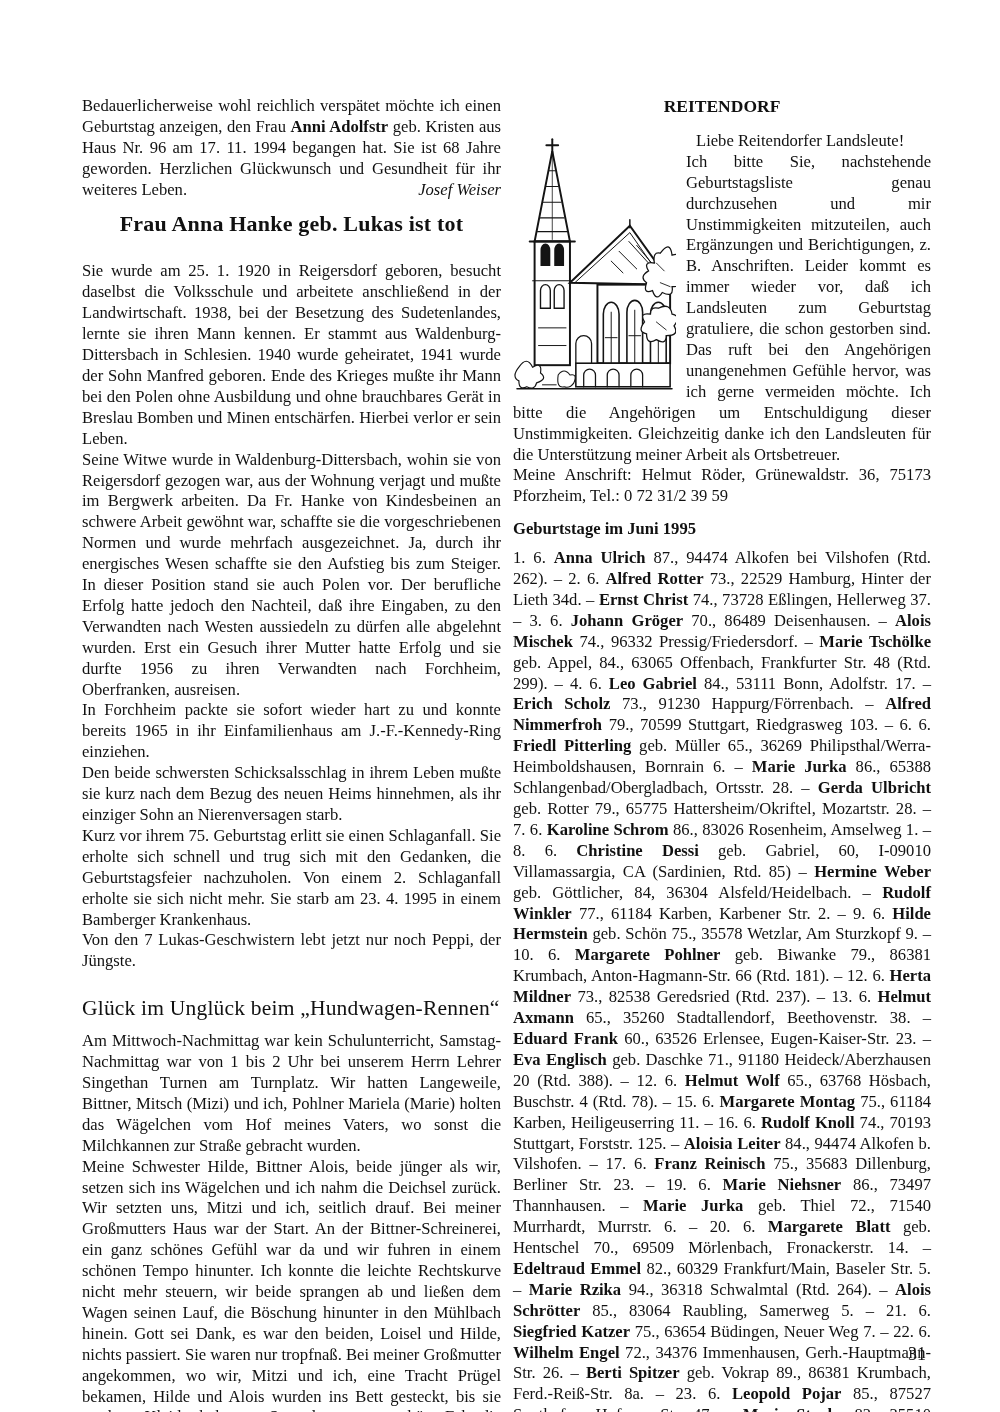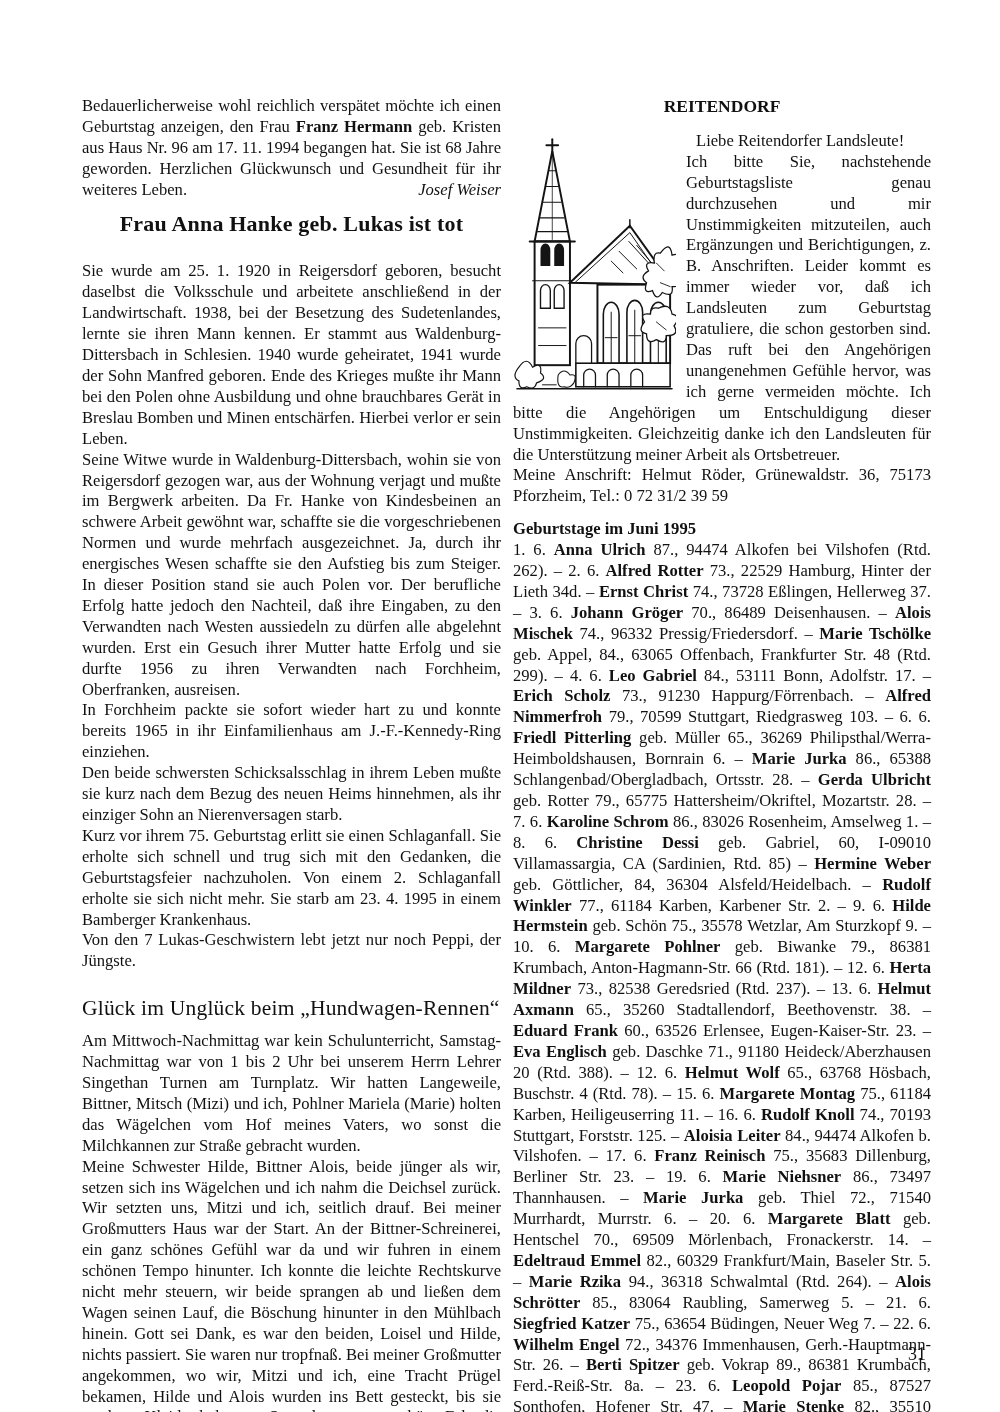--- a/index.html
+++ b/index.html
@@ -29,34 +29,34 @@
     font-size:21.5px; font-weight:normal; text-align:left;
     margin:26px 0 12px 0; letter-spacing:.2px;
   }
 
   .reit-title { font-size:17.5px; font-weight:bold; text-align:center; margin:0 0 14px 0; }
   .salutation { text-indent:10px; margin:0; }
   .church-fig { float:left; width:163px; margin:4px 10px 2px 0; }
   .church-fig svg { display:block; width:163px; height:262px; }
   .address-par { margin:0; }
 
-  .bday-heading { font-size:16.6px; font-weight:bold; margin:12px 0 0 0; line-height:20.9px; }
+  .bday-heading { font-size:16.6px; font-weight:bold; margin:12px 0 8px 0; line-height:20.9px; }
   .page-number {
     position:absolute; left:886px; top:1344px; width:40px;
     font-size:18px; text-align:right;
   }
 </style>
 </head>
 <body>
 
 <div class="page">
 
   <div class="col col-left body-text">
 
-    <p class="rich"><span>Bedauerlicherweise wohl reichlich verspätet möchte ich einen Geburtstag anzeigen, den Frau </span><span style="font-weight: bold;">Franz Hermann</span><span> geb. Kristen aus Haus Nr. 96 am 17. 11. 1994 begangen hat. Sie ist 68 Jahre geworden. Herzlichen Glückwunsch und Gesundheit für ihr weiteres Leben.</span></p>
+    <p class="rich"><span>Bedauerlicherweise wohl reichlich verspätet möchte ich einen Geburtstag anzeigen, den Frau </span><span style="font-weight: bold;">Anni Adolfstr</span><span> geb. Kristen aus Haus Nr. 96 am 17. 11. 1994 begangen hat. Sie ist 68 Jahre geworden. Herzlichen Glückwunsch und Gesundheit für ihr weiteres Leben.</span></p>
     <div class="sig-overlap">Josef Weiser</div>
 
     <h2 class="obit-title">Frau Anna Hanke geb. Lukas ist tot</h2>
     <p>Sie wurde am 25. 1. 1920 in Reigersdorf geboren, besucht daselbst die Volksschule und arbeitete anschließend in der Landwirtschaft. 1938, bei der Besetzung des Sudetenlandes, lernte sie ihren Mann kennen. Er stammt aus Waldenburg-Dittersbach in Schlesien. 1940 wurde geheiratet, 1941 wurde der Sohn Manfred geboren. Ende des Krieges mußte ihr Mann bei den Polen ohne Ausbildung und ohne brauchbares Gerät in Breslau Bomben und Minen entschärfen. Hierbei verlor er sein Leben.</p>
     <p>Seine Witwe wurde in Waldenburg-Dittersbach, wohin sie von Reigersdorf gezogen war, aus der Wohnung verjagt und mußte im Bergwerk arbeiten. Da Fr. Hanke von Kindesbeinen an schwere Arbeit gewöhnt war, schaffte sie die vorgeschriebenen Normen und wurde mehrfach ausgezeichnet. Ja, durch ihr energisches Wesen schaffte sie den Aufstieg bis zum Steiger. In dieser Position stand sie auch Polen vor. Der berufliche Erfolg hatte jedoch den Nachteil, daß ihre Eingaben, zu den Verwandten nach Westen aussiedeln zu dürfen alle abgelehnt wurden. Erst ein Gesuch ihrer Mutter hatte Erfolg und sie durfte 1956 zu ihren Verwandten nach Forchheim, Oberfranken, ausreisen.</p>
     <p>In Forchheim packte sie sofort wieder hart zu und konnte bereits 1965 in ihr Einfamilienhaus am J.-F.-Kennedy-Ring einziehen.</p>
     <p>Den beide schwersten Schicksalsschlag in ihrem Leben mußte sie kurz nach dem Bezug des neuen Heims hinnehmen, als ihr einziger Sohn an Nierenversagen starb.</p>
     <p>Kurz vor ihrem 75. Geburtstag erlitt sie einen Schlaganfall. Sie erholte sich schnell und trug sich mit den Gedanken, die Geburtstagsfeier nachzuholen. Von einem 2. Schlaganfall erholte sie sich nicht mehr. Sie starb am 23. 4. 1995 in einem Bamberger Krankenhaus.</p>
     <p>Von den 7 Lukas-Geschwistern lebt jetzt nur noch Peppi, der Jüngste.</p>
 

